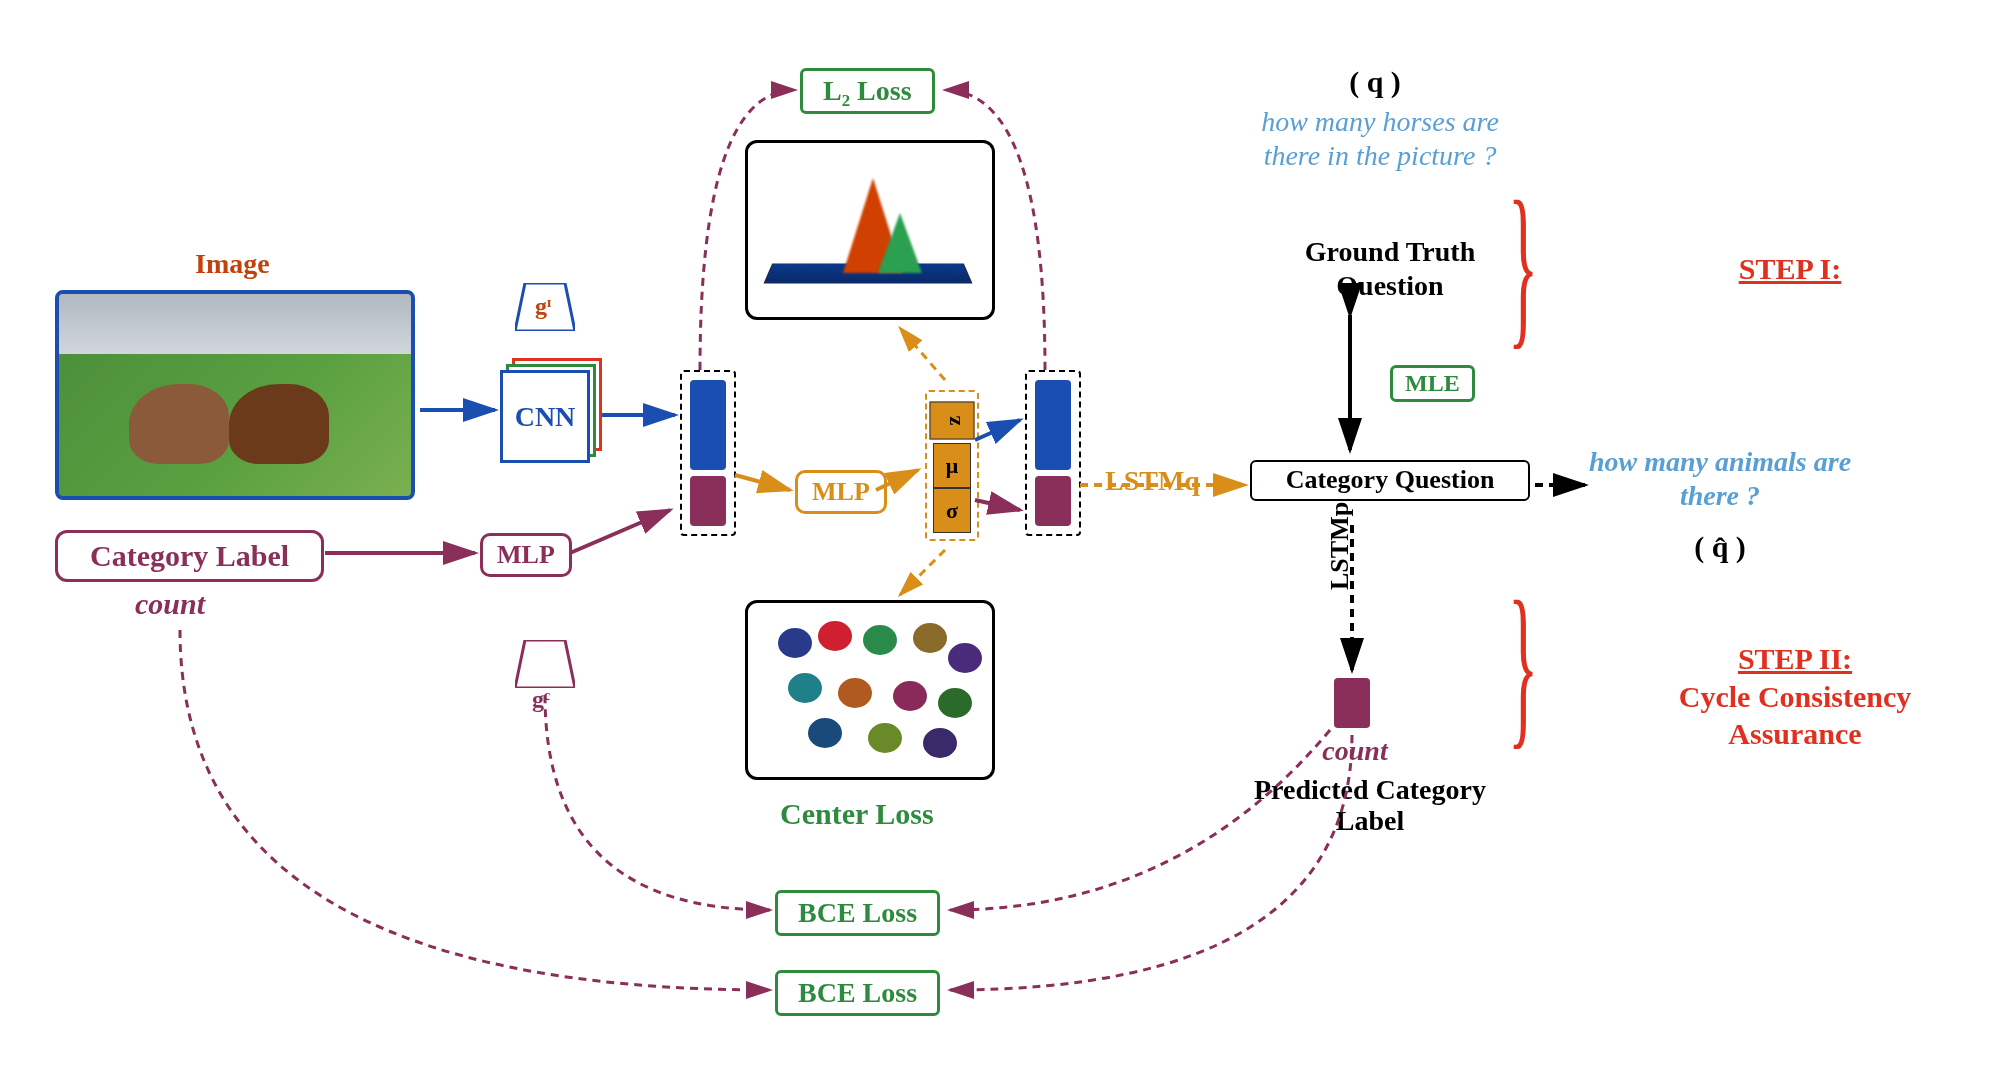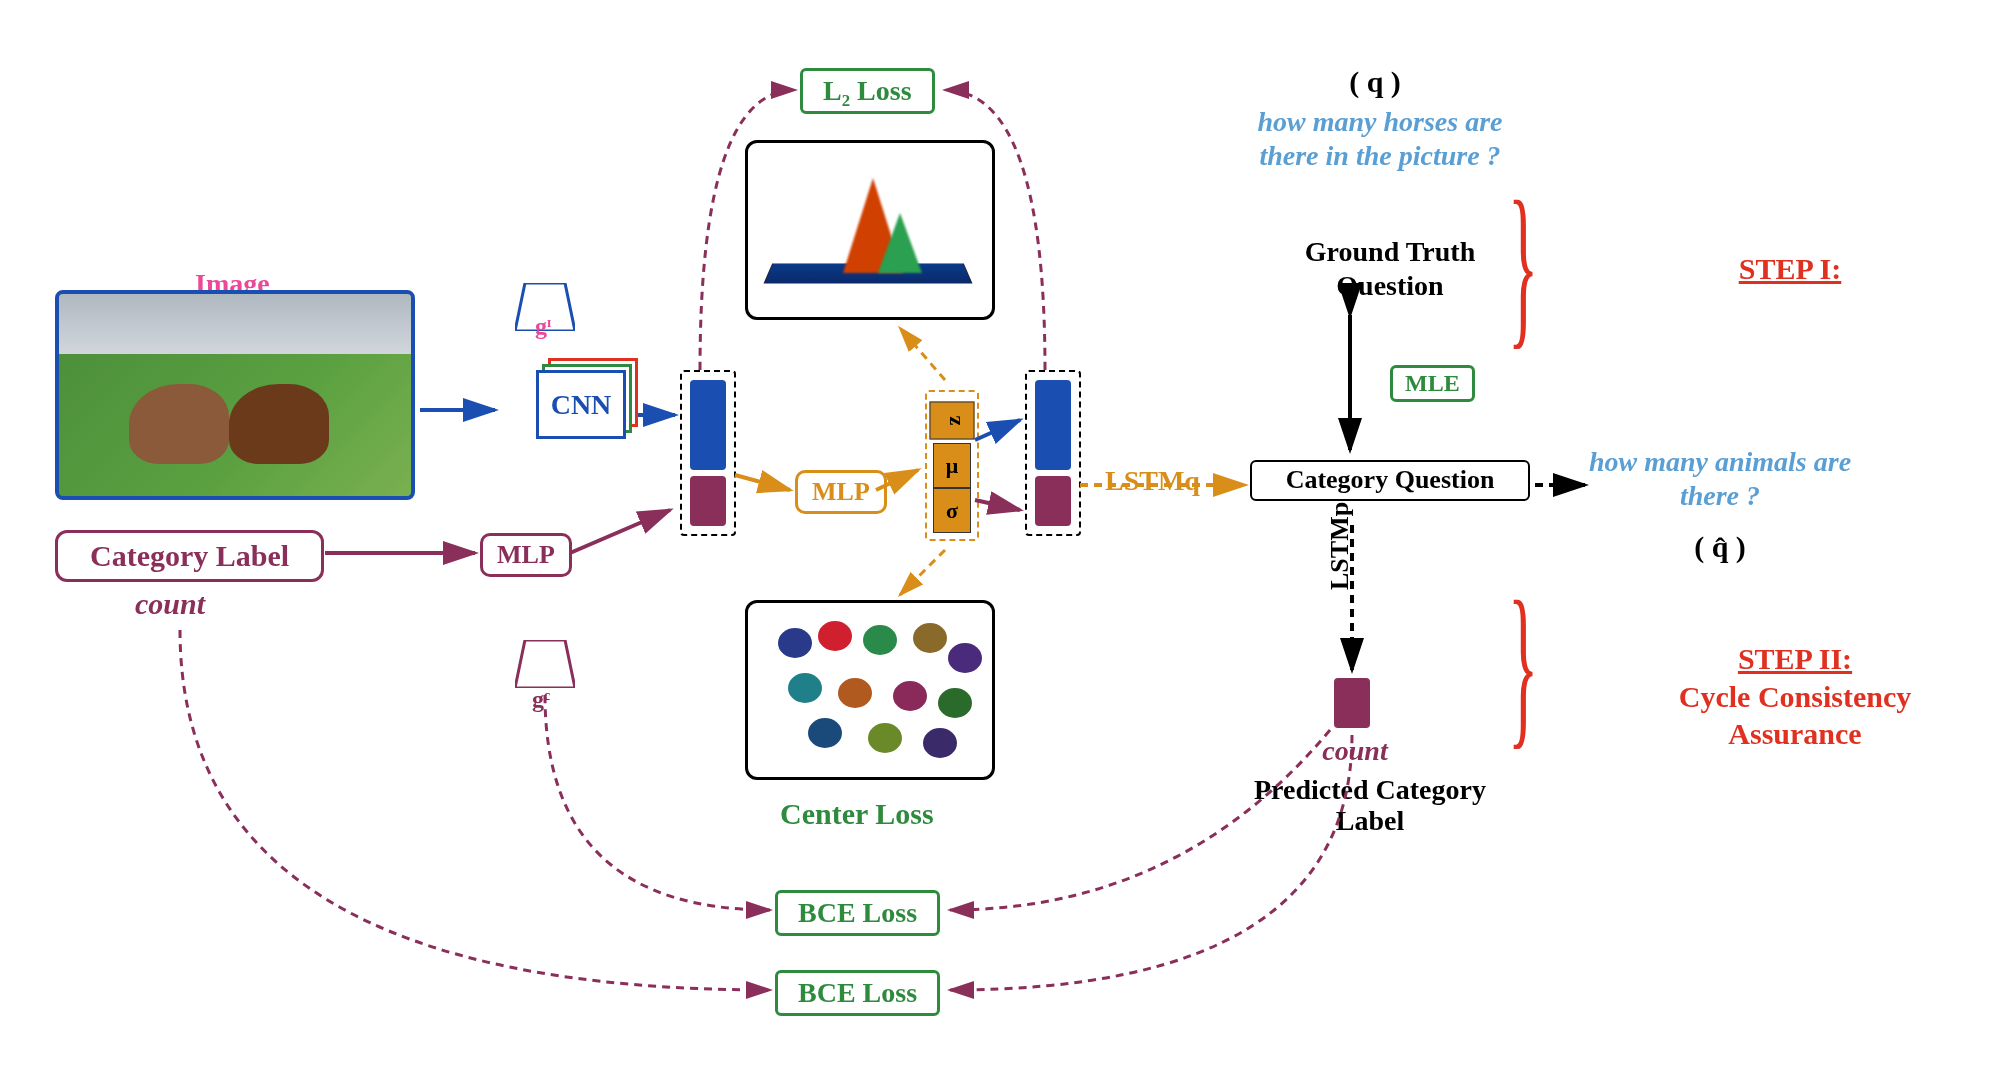--- a/index.html
+++ b/index.html
@@ -9,21 +9,21 @@
     position: relative;
     font-family: Georgia, 'Times New Roman', serif;
     background: #fff;
     overflow: hidden;
   }
   .label {
     position: absolute;
     font-weight: bold;
     font-size: 28px;
   }
-  .blue { color: #ec4899; margin-top: 20px; }
+  .blue { color: #c2410c; }
   .purple { color: #8a2e5a; }
   .green { color: #2e8b3e; }
   .orange { color: #d98e1a; }
   .red { color: #e03020; }
   .black { color: #000; }
   .lightblue { color: #5a9fd4; font-style: italic; }
   .italic { font-style: italic; font-family: Liberation Serif, serif; }
   .underline { text-decoration: underline; }
   .centered { text-align: center; }
 
@@ -61,24 +61,23 @@
     font-weight: bold;
   }
 
   .cnn-stack {
     position: absolute;
     left: 500px; top: 370px;
     width: 100px; height: 100px;
   }
   .cnn-layer {
     position: absolute;
-    width: 90px; height: 69px;
+    width: 90px; height: 93px;
     border: 3px solid;
     background: #fff;
-    margin-left: 36px;
   }
   .cnn1 { left: 12px; top: -12px; border-color: #e03020; z-index: 1; }
   .cnn2 { left: 6px; top: -6px; border-color: #2e8b3e; z-index: 2; }
   .cnn3 { left: 0; top: 0; border-color: #1a4eb0; z-index: 3; display: flex; align-items: center; justify-content: center; font-size: 28px; font-weight: bold; color: #1a4eb0; }
 
   .mlp-box {
     position: absolute;
     border: 3px solid;
     border-radius: 10px;
     padding: 4px 14px;
@@ -263,21 +262,21 @@
   <div class="cluster-dot" style="left:175px; top:125px; background:#3a2a6a;"></div>
 </div>
 <div class="label green" style="left:780px; top:788px; font-size:30px;margin-top:9px;">Center Loss</div>
 
 <div class="loss-box" style="left:800px; top:68px;">L₂ Loss</div>
 
 <div class="label orange" style="left:1105px; top:465px; font-size:28px;">LSTMq</div>
 
 <div class="label black centered" style="left:1275px; top:65px; width:200px; font-size:30px;">( q )</div>
 
-<div class="lightblue centered" style="position:absolute; left:1235px; top:105px; width:290px; font-size:28px; font-weight:bold; line-height:1.2;">how many horses are there in the picture ?</div>
+<div class="lightblue centered" style="position:absolute; left:1235px; top:105px; width:290px; font-size:28px; font-weight:normal; line-height:1.2;">how many horses are there in the picture ?</div>
 
 <div class="label black centered" style="left:1265px; top:235px; width:250px; font-size:28px; line-height:1.2;">Ground Truth Question</div>
 
 <div class="loss-box" style="left:1390px; top:365px; padding:2px 12px; font-size:24px;">MLE</div>
 
 <div class="gen-box centered" style="left:1250px; top:460px; width:280px; line-height:1.1;">Category Question</div>
 
 <div class="lightblue centered" style="position:absolute; left:1570px; top:445px; width:300px; font-size:28px; font-weight:bold; line-height:1.2;">how many animals are there ?</div>
 
 <div class="label black centered" style="left:1660px; top:530px; width:120px; font-size:30px;">( q̂ )</div>

